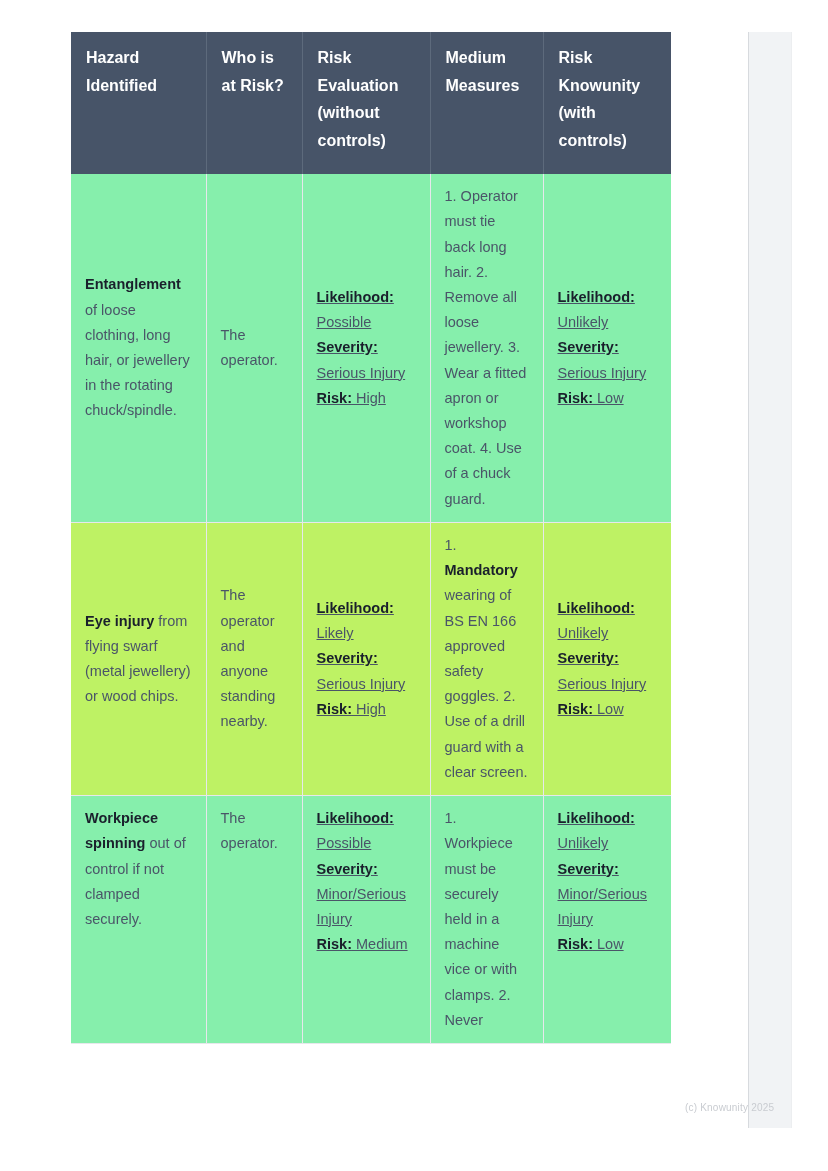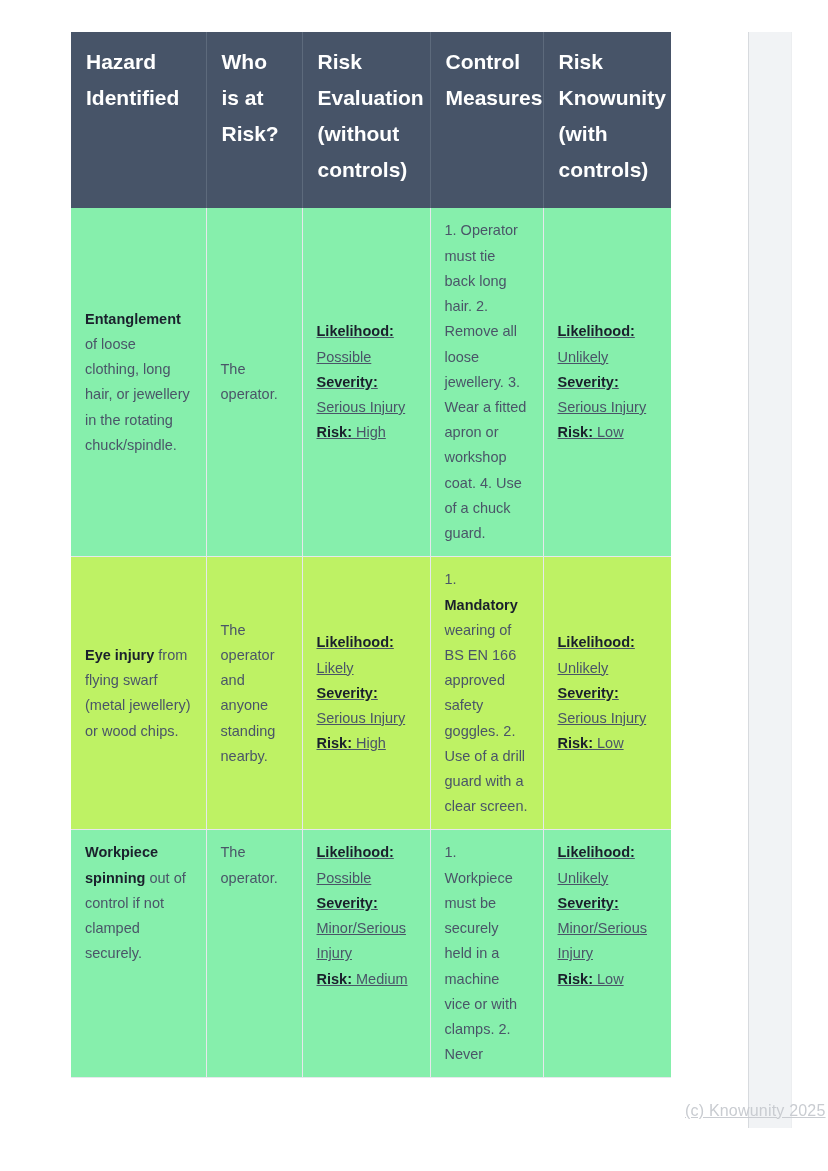--- a/index.html
+++ b/index.html
@@ -26,26 +26,25 @@
     height: 1096px;
     background: #f1f3f5;
     border-left: 1.5px solid #d7dade;
     border-right: 1px solid #eceef0;
   }
 
   .watermark {
     position: absolute;
     left: 685px;
     top: 1102px;
-    font-size: 16px;
+    font-size: 10px;
     color: #c9ccd1;
     letter-spacing: 0.2px;
     white-space: nowrap;
     z-index: 5;
-    text-decoration: underline;
   }
 
   .table-wrap {
     position: absolute;
     left: 71px;
     top: 32px;
     width: 600px;
     height: 1100px;
     overflow: hidden;
   }
@@ -59,21 +58,21 @@
 
   table.ra-table col.c0 { width: 135px; }
   table.ra-table col.c1 { width:  96px; }
   table.ra-table col.c2 { width: 128px; }
   table.ra-table col.c3 { width: 113px; }
   table.ra-table col.c4 { width: 128px; }
 
   thead th {
     background: #475468;
     color: #ffffff;
-    font-size: 21px;
+    font-size: 16px;
     line-height: 1.72;
     font-weight: 700;
     text-align: left;
     vertical-align: top;
     padding: 12px 15px 20px 15px;
     border-right: 1.5px solid #5d6a7c;
     height: 106px;
     box-sizing: border-box;
   }
   thead th:last-child { border-right: none; }
@@ -116,21 +115,21 @@
         <col class="c1">
         <col class="c2">
         <col class="c3">
         <col class="c4">
     </colgroup>
     <thead>
       <tr>
         <th>Hazard Identified</th>
         <th>Who is at Risk?</th>
         <th>Risk Evaluation (without controls)</th>
-        <th>Control Measures</th>
+        <th>Medium Measures</th>
         <th>Risk Knowunity (with controls)</th>
       </tr>
     </thead>
     <tbody>
 
       <tr class="row-plain">
         <td>
           <span class="cell-block"><b>Entanglement</b><span> of loose clothing, long hair, or jewellery in the rotating chuck/spindle.</span></span>
         </td>
         <td>The operator.</td>

